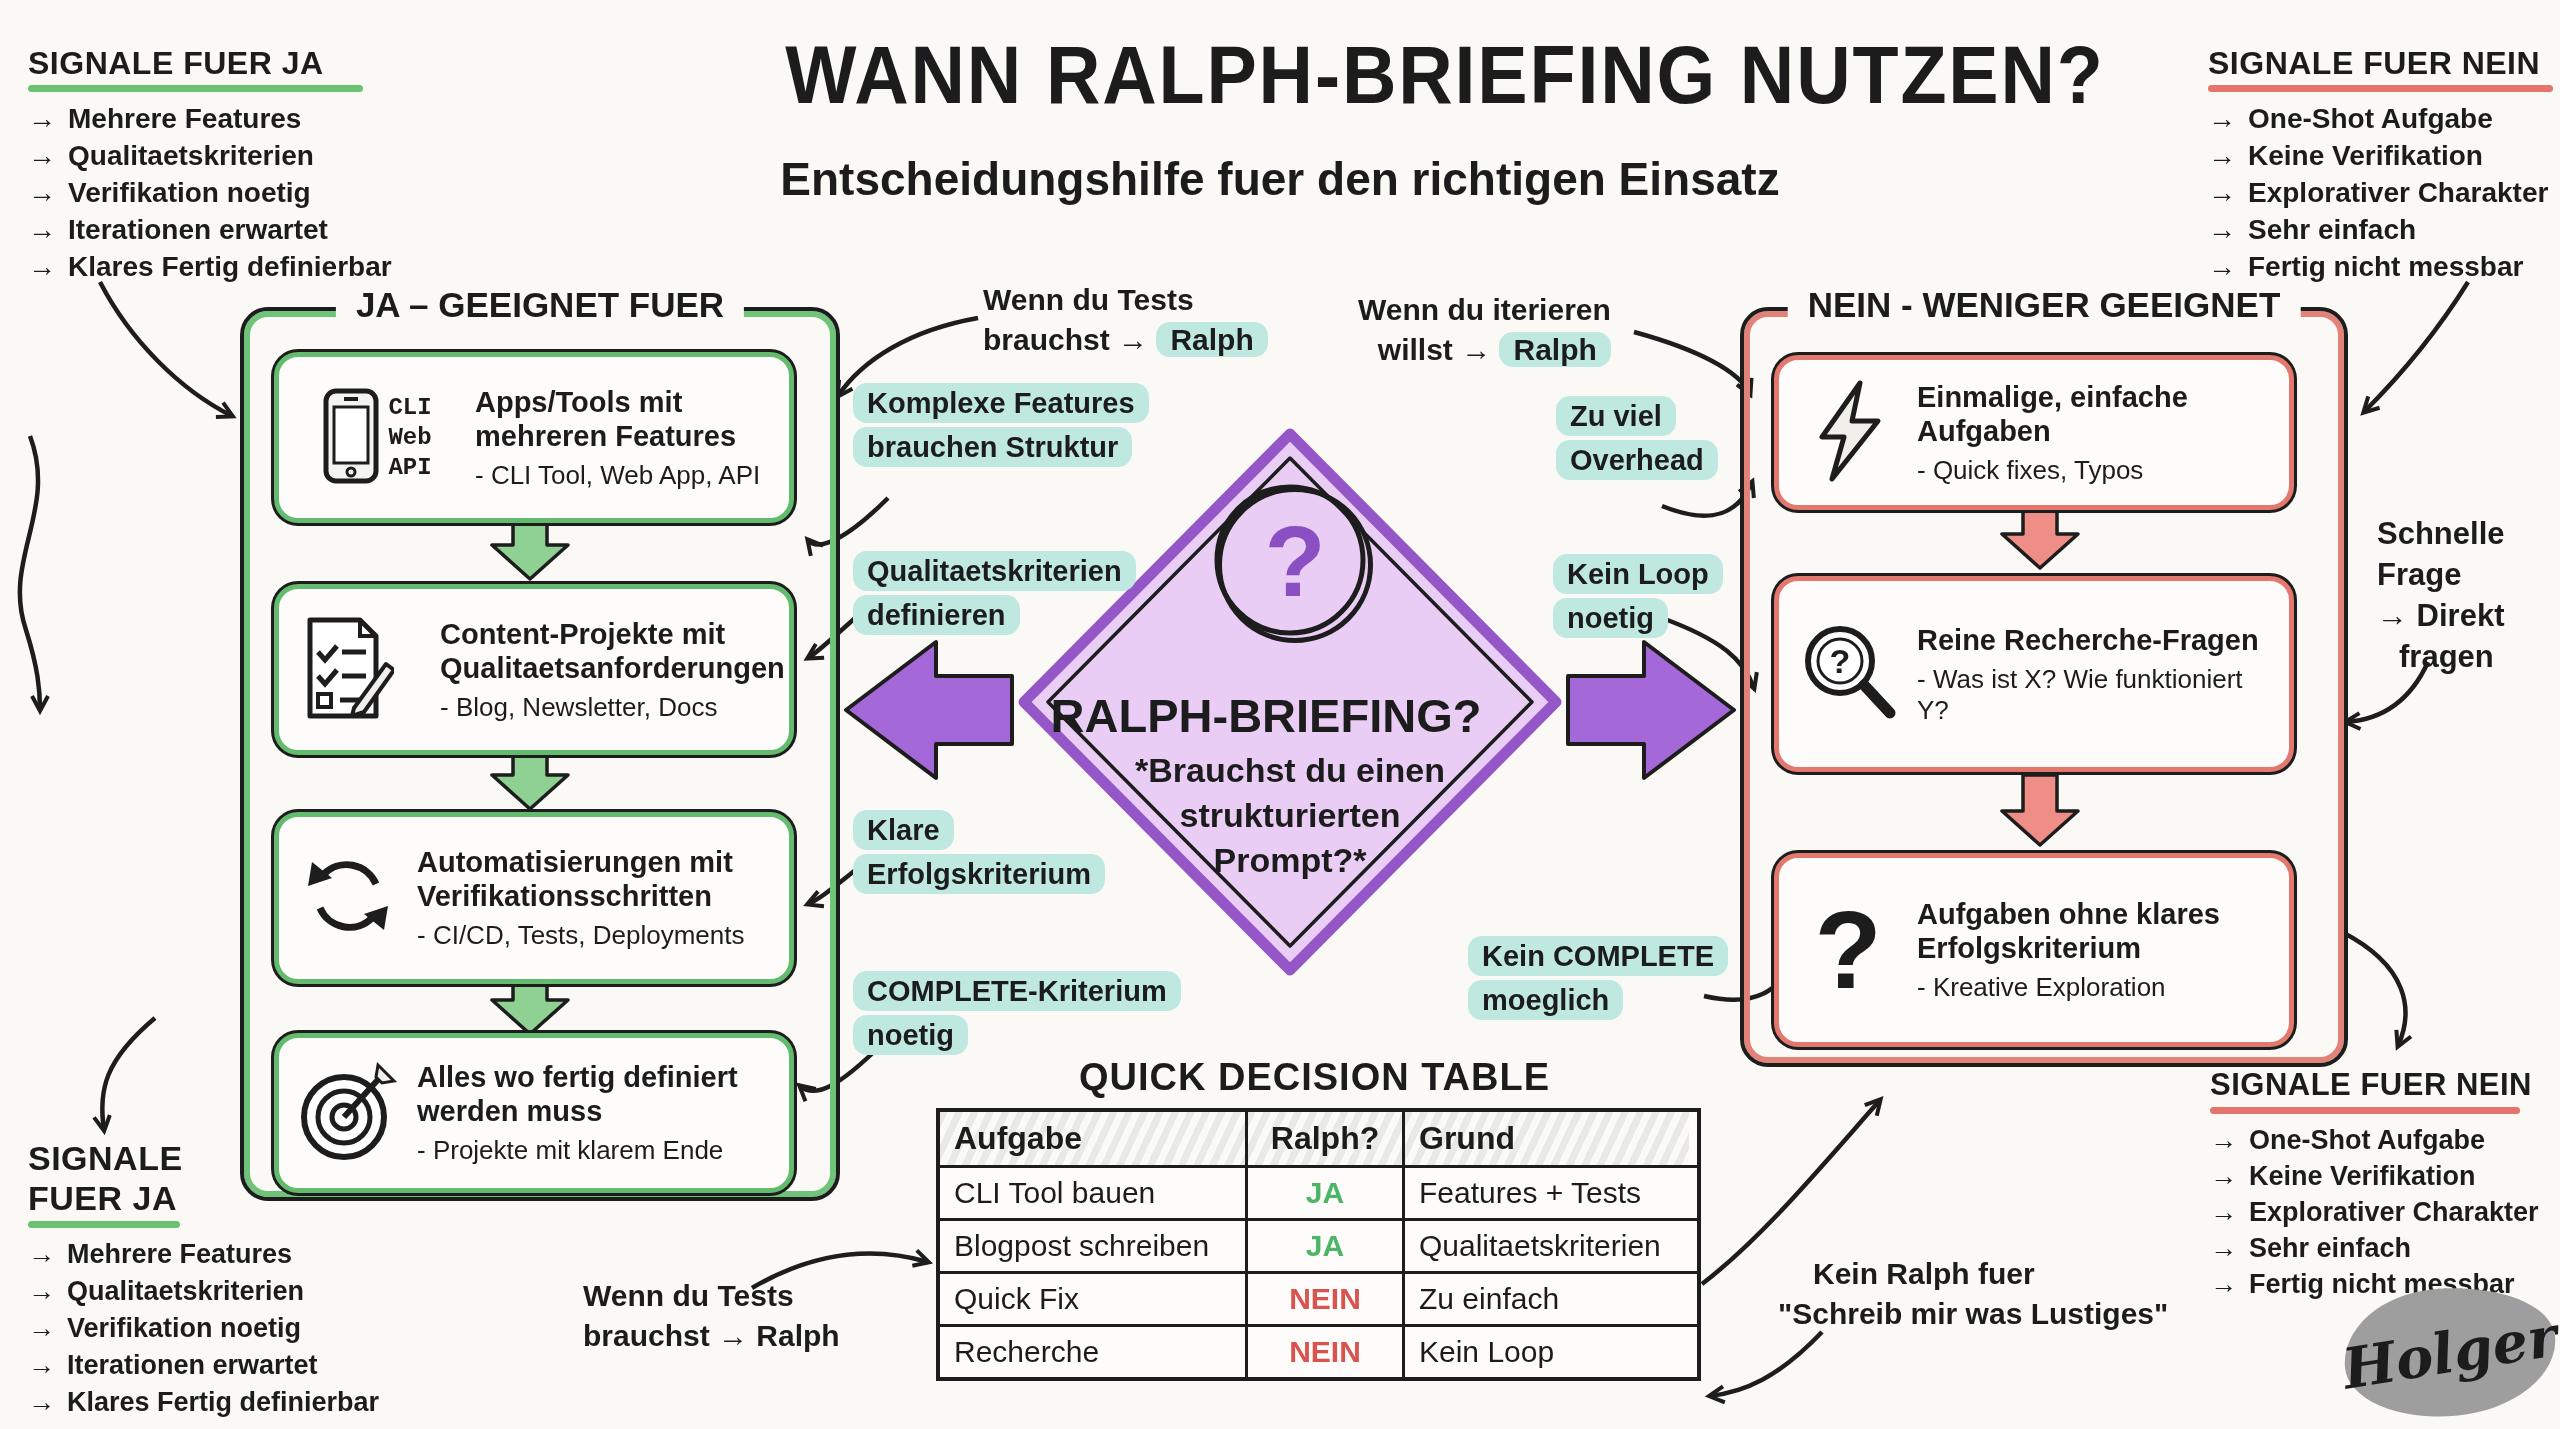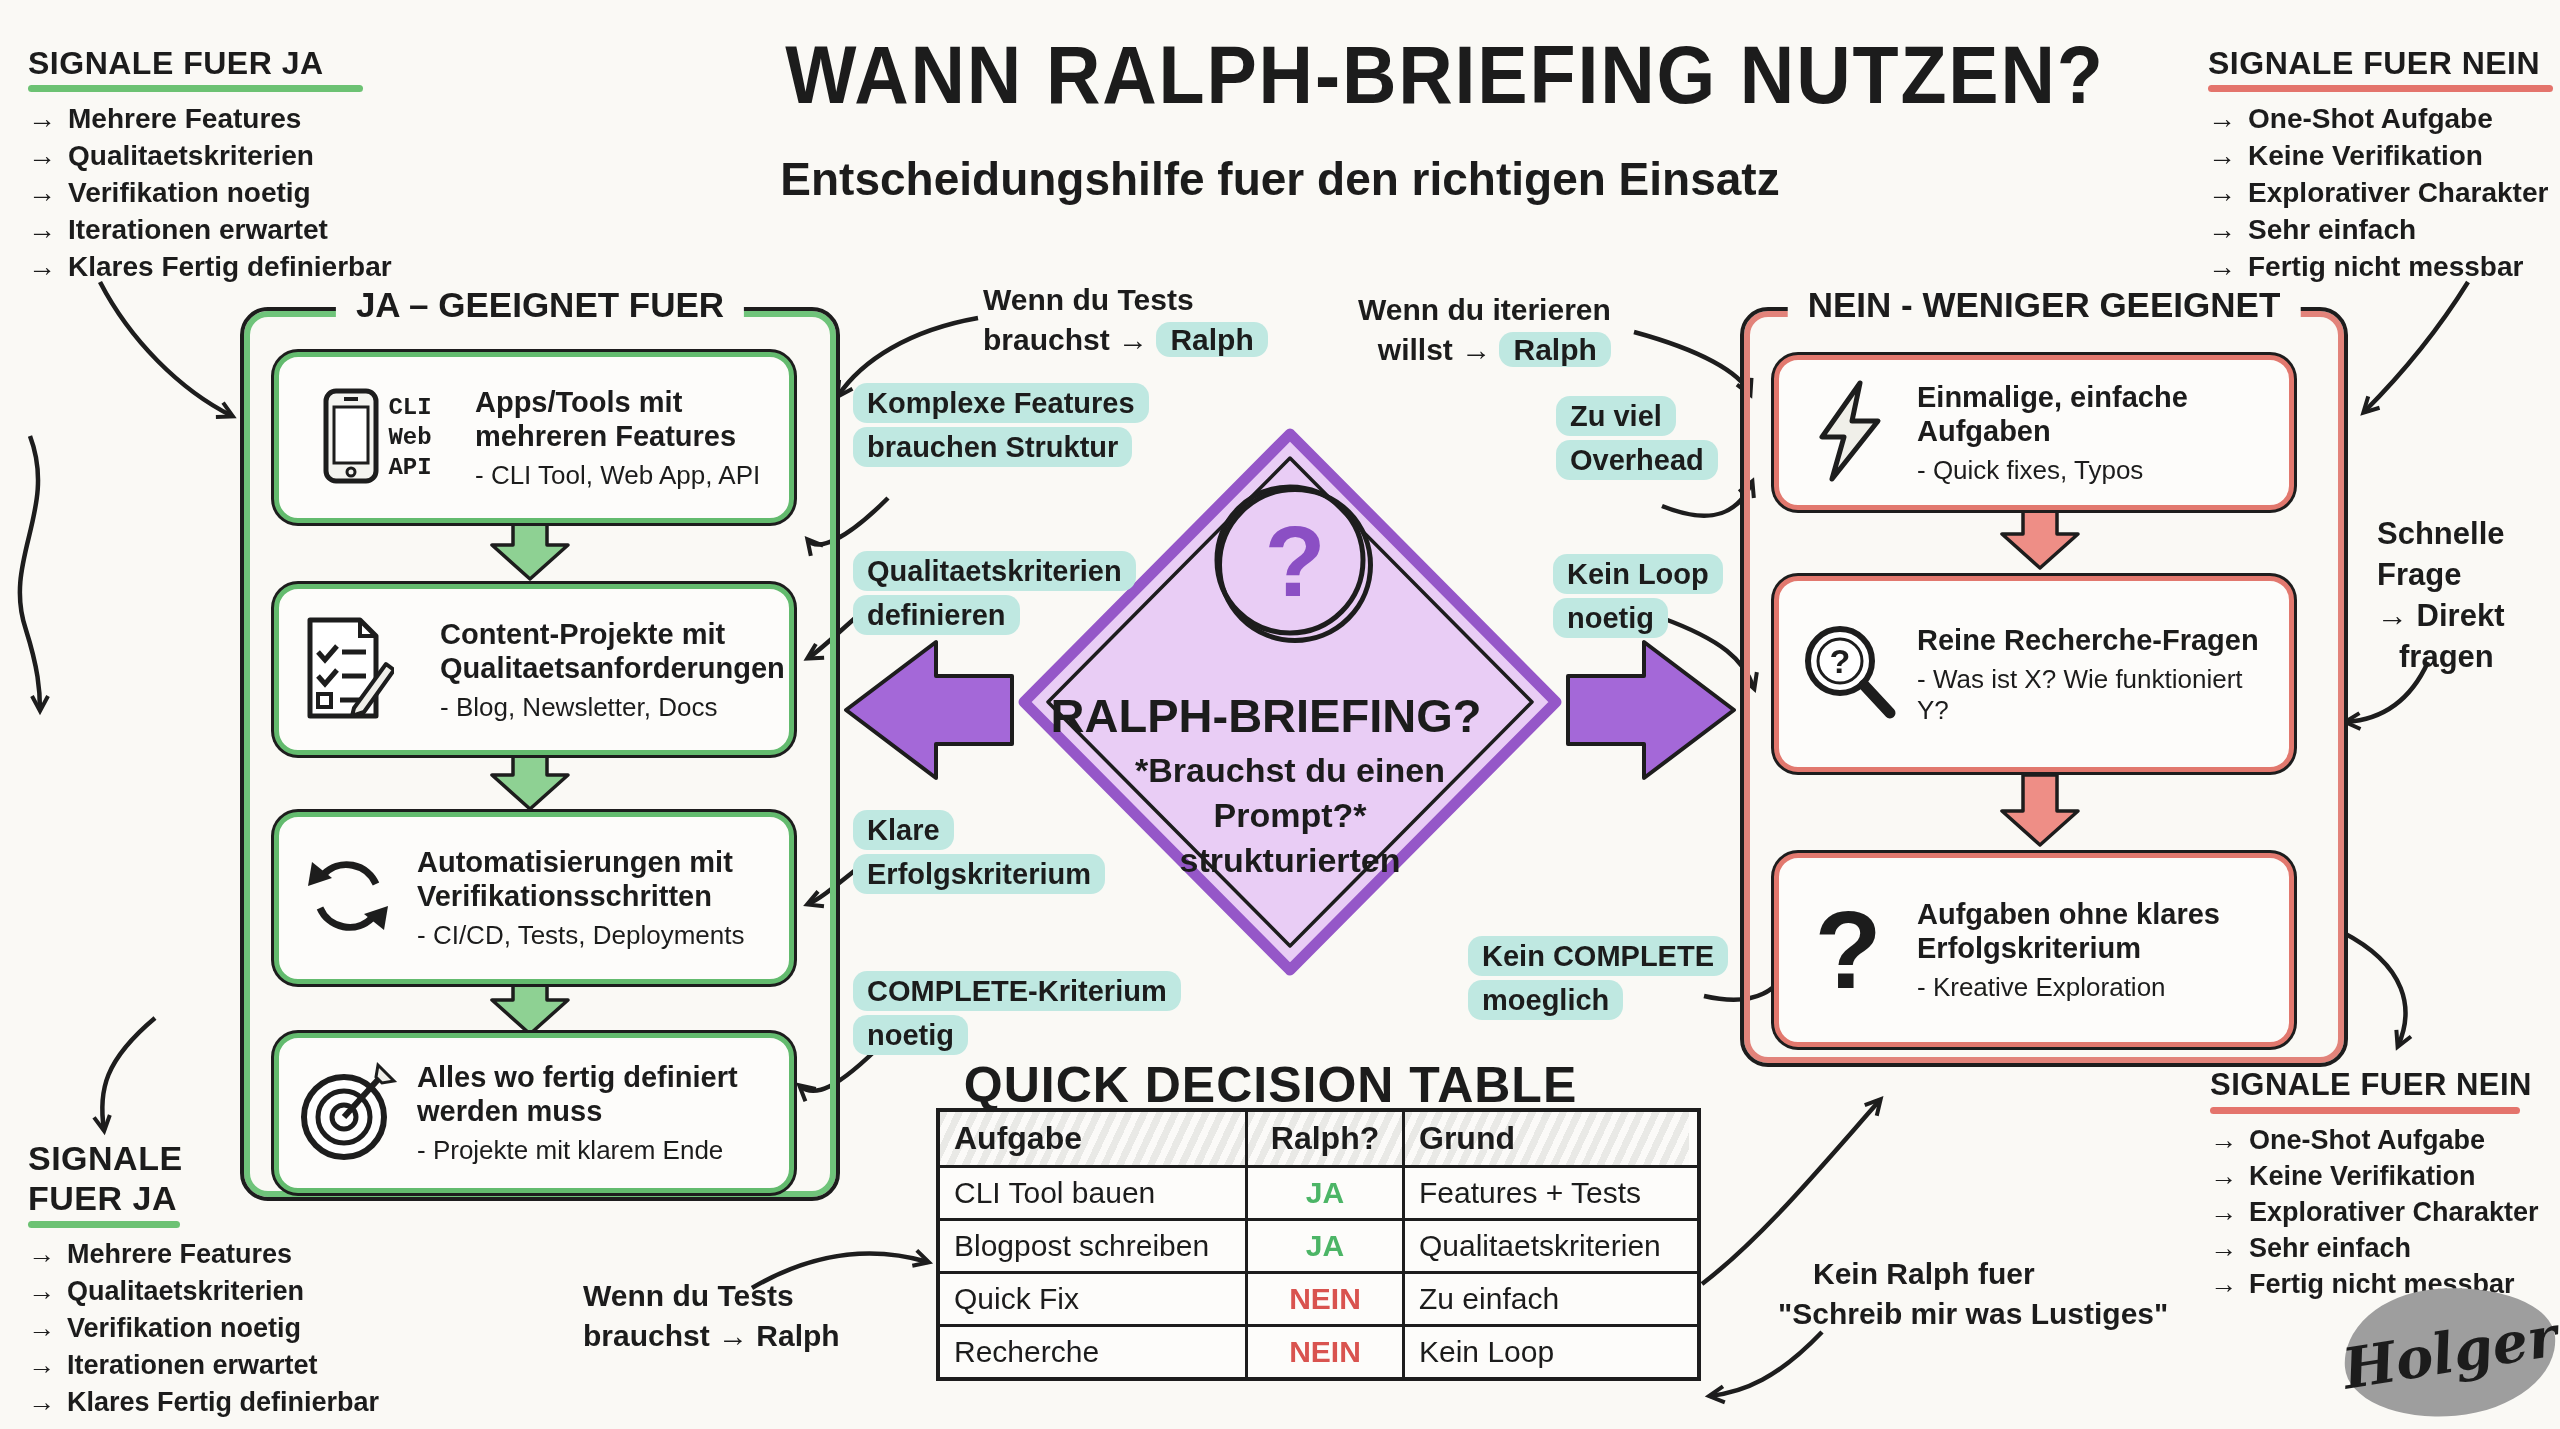--- a/index.html
+++ b/index.html
@@ -44,21 +44,21 @@
   .plain-note{font-weight:bold;font-size:30px;line-height:40px;}
 
   
   .diamond-title{left:1016px;top:688px;width:500px;text-align:center;font-weight:bold;font-size:47px;z-index:3;}
   .diamond-sub{left:1040px;top:748px;width:500px;text-align:center;font-weight:bold;font-size:34px;line-height:45px;z-index:3;}
   .q-circle{left:1217px;top:487px;width:146px;height:146px;border:5px solid #1d1d1d;border-radius:50%;
             display:flex;align-items:center;justify-content:center;z-index:3;}
   .q-circle span{font-weight:bold;font-size:100px;color:#8b4fc4;margin-top:-8px;}
 
   
-  .table-title{left:892px;top:1056px;width:757px;text-align:center;font-weight:bold;font-size:50px;letter-spacing:1px;}
+  .table-title{left:936px;top:1056px;width:757px;text-align:center;font-weight:bold;font-size:38px;letter-spacing:1px;}
   .qtable{left:936px;top:1108px;width:757px;border:4px solid #1d1d1d;background:#fdfcfa;}
   .trow{display:grid;grid-template-columns:305px 157px 287px;border-top:3px solid #1d1d1d;}
   .trow:first-child{border-top:none;}
   .trow>div{padding:8px 14px;font-size:30px;display:flex;align-items:center;border-left:3px solid #1d1d1d;}
   .trow>div:first-child{border-left:none;}
   .trow.header>div{font-weight:bold;font-size:32px;
      background:repeating-linear-gradient(115deg,#e9e9e6 0px,#e9e9e6 7px,#fbfaf8 7px,#fbfaf8 14px);}
   .tc-center{justify-content:center;font-weight:bold;}
   .val-ja{color:#4cb566;}
   .val-nein{color:#d9534f;}
@@ -301,22 +301,22 @@
       </div>
     </div>
   </div>
 
   <div class="abs q-circle">
       <span>?</span>
     </div>
   <div class="abs diamond-title">RALPH-BRIEFING?</div>
   <div class="abs diamond-sub">
     <div>*Brauchst du einen</div>
+    <div>strukturierten</div>
     <div>Prompt?*</div>
-    <div>strukturierten</div>
   </div>
 
   <div class="abs plain-note" style="left:983px;top:280px;">
     <div>Wenn du Tests</div>
     <div><span>brauchst → </span><span class="pill inline" style="background:#bfe8e1;border-radius:14px;padding:1px 14px;">Ralph</span></div>
   </div>
 
   <div class="abs note" style="left:853px;top:383px;">
     <span class="pill">Komplexe Features</span>
     <span class="pill">brauchen Struktur</span>

